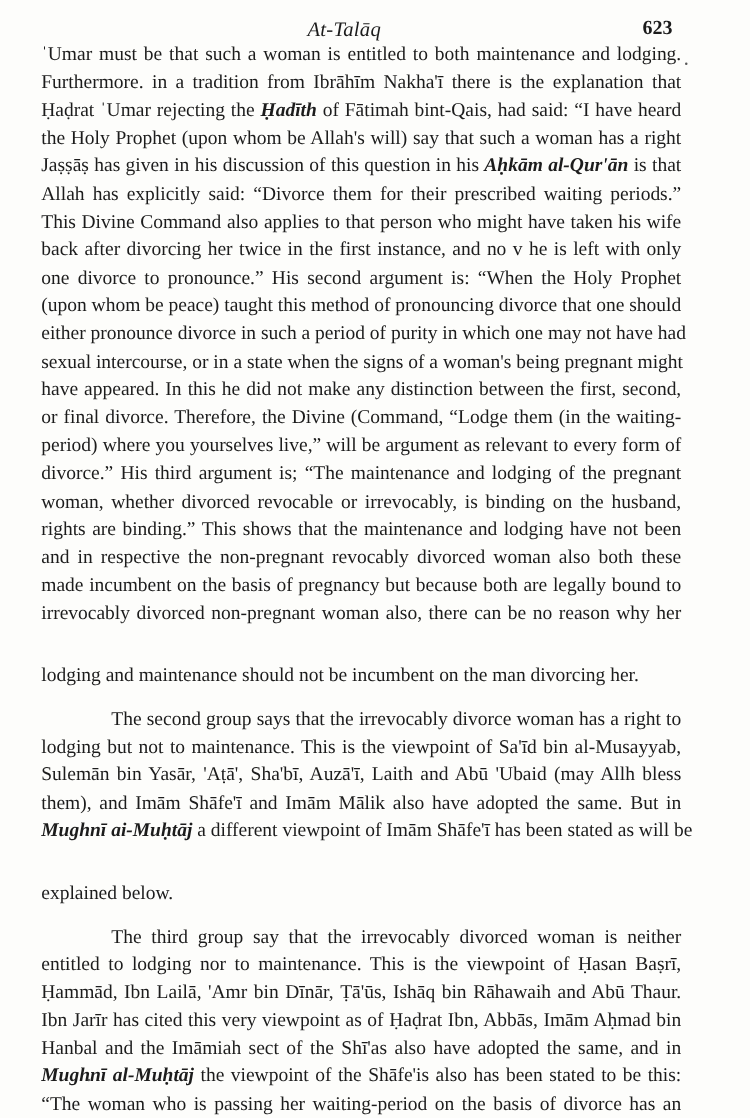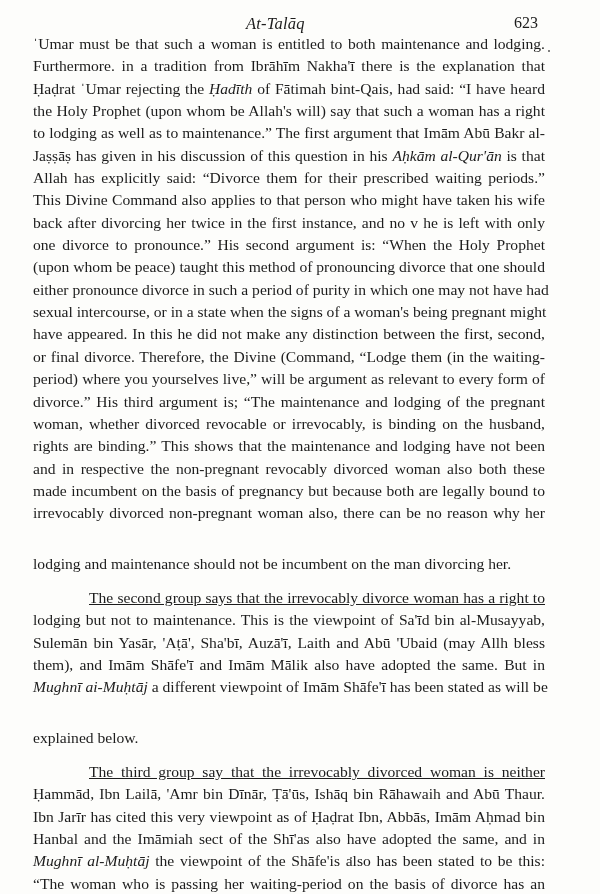--- a/index.html
+++ b/index.html
@@ -12,52 +12,51 @@
   }
   .header {
     position: absolute; top: 14px; left: 0; width: 600px; height: 24px;
   }
   .running-title {
     position: absolute; left: 246px; top: 0;
     font-style: italic; font-size: 16.5px; letter-spacing: 0.2px;
   }
   .page-number {
     position: absolute; left: 514px; top: 0;
-    font-size: 16px; font-weight: normal;
+    font-size: 16px; font-weight: bold;
   }
   .body {
     position: absolute; left: 33px; top: 33px; width: 512px;
   }
   .para { margin: 0; }
   .line {
     display: block; height: 22.35px; line-height: 22.35px;
     font-size: 15.6px; text-align: justify; text-align-last: justify;
     white-space: nowrap; overflow: visible;
   }
   .line.last { text-align-last: left; margin-top: 28px; }
-  .line.indent { padding-left: 56px; text-decoration: underline; }
+  .line.indent { padding-left: 56px; }
   .gap { height: 12px; }
   .speck { position: absolute; width: 2px; height: 2px; background: #555; border-radius: 1px; }
-  i { font-style: italic; }
+  i { font-style: italic; font-weight: bold; }
 </style>
 </head>
 <body>
 
 <div class="header">
   <span class="running-title">At-Talāq</span>
   <span class="page-number">623</span>
 </div>
 
 <div class="body" id="body">
     <div class="para">
       <span class="line">ˈUmar must be that such a woman is entitled to both maintenance and lodging.</span>
       <span class="line">Furthermore. in a tradition from Ibrāhīm Nakha'ī there is the explanation that</span>
       <span class="line">Ḥaḍrat ˈUmar rejecting the <i>Ḥadīth</i> of Fātimah bint-Qais, had said: “I have heard</span>
       <span class="line">the Holy Prophet (upon whom be Allah's will) say that such a woman has a right</span>
-      <span class="line">to lodging as well as to maintenance.” The first argument that Imām Abū Bakr al-</span>
       <span class="line">Jaṣṣāṣ has given in his discussion of this question in his <i>Aḥkām al-Qur'ān</i> is that</span>
       <span class="line">Allah has explicitly said: “Divorce them for their prescribed waiting periods.”</span>
       <span class="line">This Divine Command also applies to that person who might have taken his wife</span>
       <span class="line">back after divorcing her twice in the first instance, and no v he is left with only</span>
       <span class="line">one divorce to pronounce.” His second argument is: “When the Holy Prophet</span>
       <span class="line">(upon whom be peace) taught this method of pronouncing divorce that one should</span>
       <span class="line">either pronounce divorce in such a period of purity in which one may not have had</span>
       <span class="line">sexual intercourse, or in a state when the signs of a woman's being pregnant might</span>
       <span class="line">have appeared. In this he did not make any distinction between the first, second,</span>
       <span class="line">or final divorce. Therefore, the Divine (Command, “Lodge them (in the waiting-</span>
@@ -75,20 +74,21 @@
       <span class="line indent">The second group says that the irrevocably divorce woman has a right to</span>
       <span class="line">lodging but not to maintenance. This is the viewpoint of Sa'īd bin al-Musayyab,</span>
       <span class="line">Sulemān bin Yasār, 'Aṭā', Sha'bī, Auzā'ī, Laith and Abū 'Ubaid (may Allh bless</span>
       <span class="line">them), and Imām Shāfe'ī and Imām Mālik also have adopted the same. But in</span>
       <span class="line"><i>Mughnī ai-Muḥtāj</i> a different viewpoint of Imām Shāfe'ī has been stated as will be</span>
       <span class="line last">explained below.</span>
     </div>
     <div class="gap"></div>
     <div class="para">
       <span class="line indent">The third group say that the irrevocably divorced woman is neither</span>
+      <span class="line">entitled to lodging nor to maintenance. This is the viewpoint of Ḥasan Baṣrī,</span>
       <span class="line">Ḥammād, Ibn Lailā, 'Amr bin Dīnār, Ṭā'ūs, Ishāq bin Rāhawaih and Abū Thaur.</span>
       <span class="line">Ibn Jarīr has cited this very viewpoint as of Ḥaḍrat Ibn, Abbās, Imām Aḥmad bin</span>
       <span class="line">Hanbal and the Imāmiah sect of the Shī'as also have adopted the same, and in</span>
       <span class="line"><i>Mughnī al-Muḥtāj</i> the viewpoint of the Shāfe'is also has been stated to be this:</span>
       <span class="line">“The woman who is passing her waiting-period on the basis of divorce has an</span>
       <span class="line">obligatory right to lodging, whether she is pregnant or not, but for the woman who</span>
     </div>
   </div>
 
 <span class="speck" style="left:548px;top:50px;"></span>

